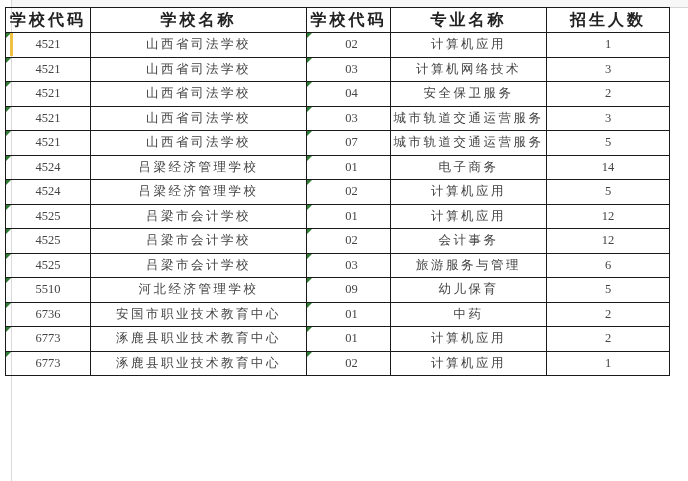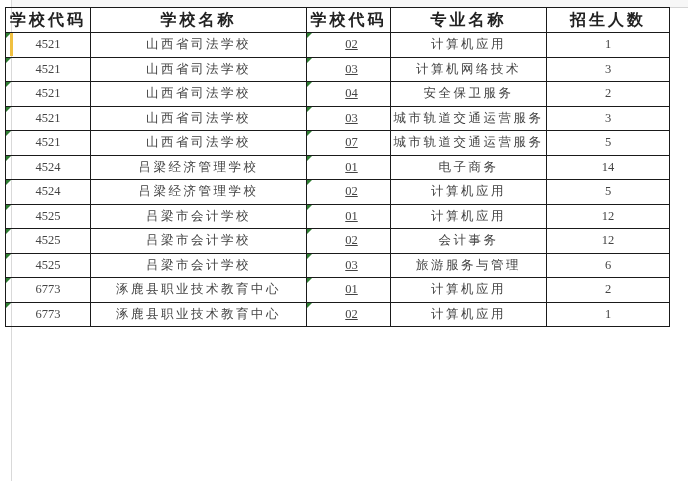--- a/index.html
+++ b/index.html
@@ -91,21 +91,20 @@
       letter-spacing: 2.5px;
       color: #555555;
       margin-left: 46px;
     }
     td.code {
       text-align: right;
       padding-left: 6px !important;
       font-family: "Liberation Serif", "DejaVu Serif", serif;
       font-size: 14px;
       color: #333333;
-      text-decoration: underline;
     }
     .tri {
       position: absolute;
       left: 0;
       top: 0;
       width: 0;
       height: 0;
       border-top: 5px solid #2e7d32;
       border-right: 5px solid transparent;
     }
@@ -199,20 +198,34 @@
         <td class="num">12</td>
       </tr>
       <tr>
         <td class="num"><span class="tri"></span><span>4525</span></td>
         <td class="cn">吕梁市会计学校</td>
         <td class="code"><span class="tri"></span><span>03</span></td>
         <td class="cn">旅游服务与管理</td>
         <td class="num">6</td>
       </tr>
       <tr>
+        <td class="num"><span class="tri"></span><span>5510</span></td>
+        <td class="cn">河北经济管理学校</td>
+        <td class="code"><span class="tri"></span><span>09</span></td>
+        <td class="cn">幼儿保育</td>
+        <td class="num">5</td>
+      </tr>
+      <tr>
+        <td class="num"><span class="tri"></span><span>6736</span></td>
+        <td class="cn">安国市职业技术教育中心</td>
+        <td class="code"><span class="tri"></span><span>01</span></td>
+        <td class="cn">中药</td>
+        <td class="num">2</td>
+      </tr>
+      <tr>
         <td class="num"><span class="tri"></span><span>6773</span></td>
         <td class="cn">涿鹿县职业技术教育中心</td>
         <td class="code"><span class="tri"></span><span>01</span></td>
         <td class="cn">计算机应用</td>
         <td class="num">2</td>
       </tr>
       <tr>
         <td class="num"><span class="tri"></span><span>6773</span></td>
         <td class="cn">涿鹿县职业技术教育中心</td>
         <td class="code"><span class="tri"></span><span>02</span></td>

